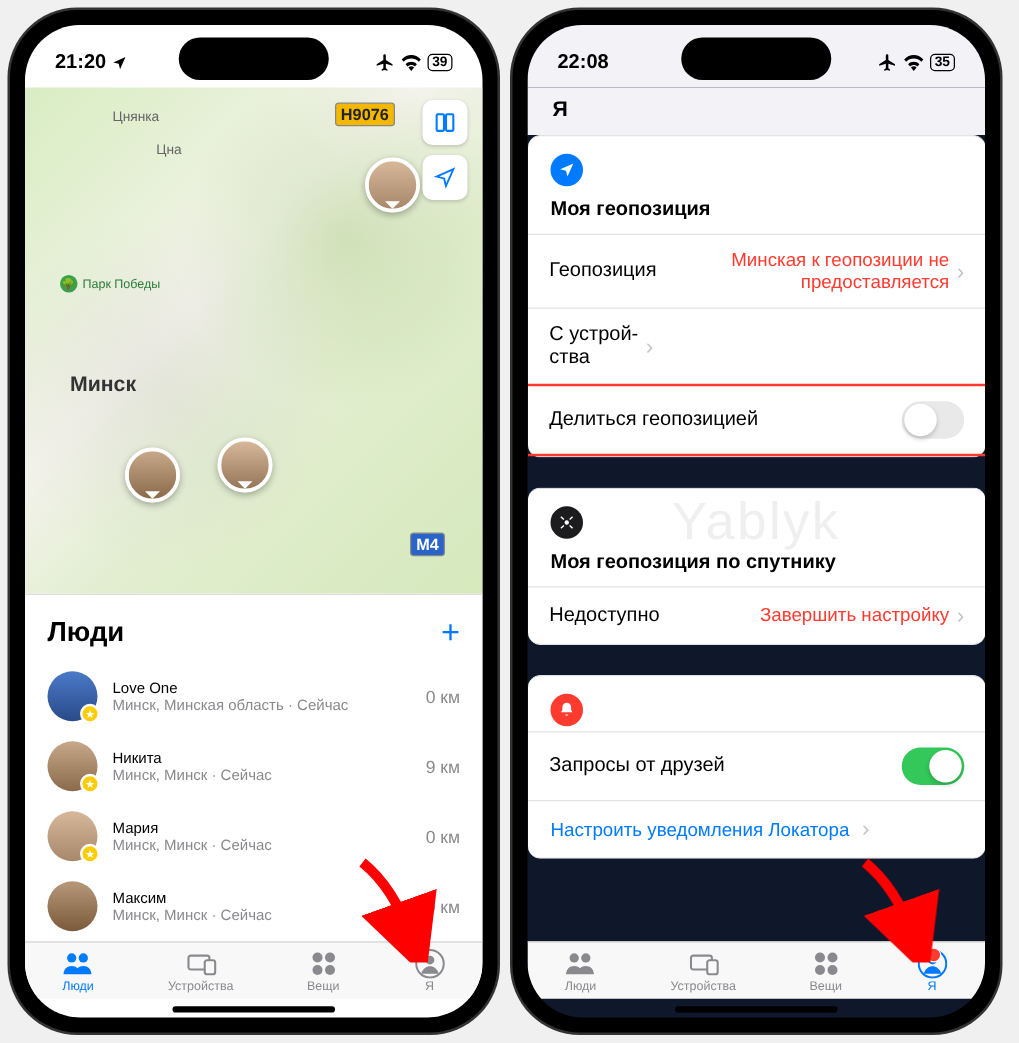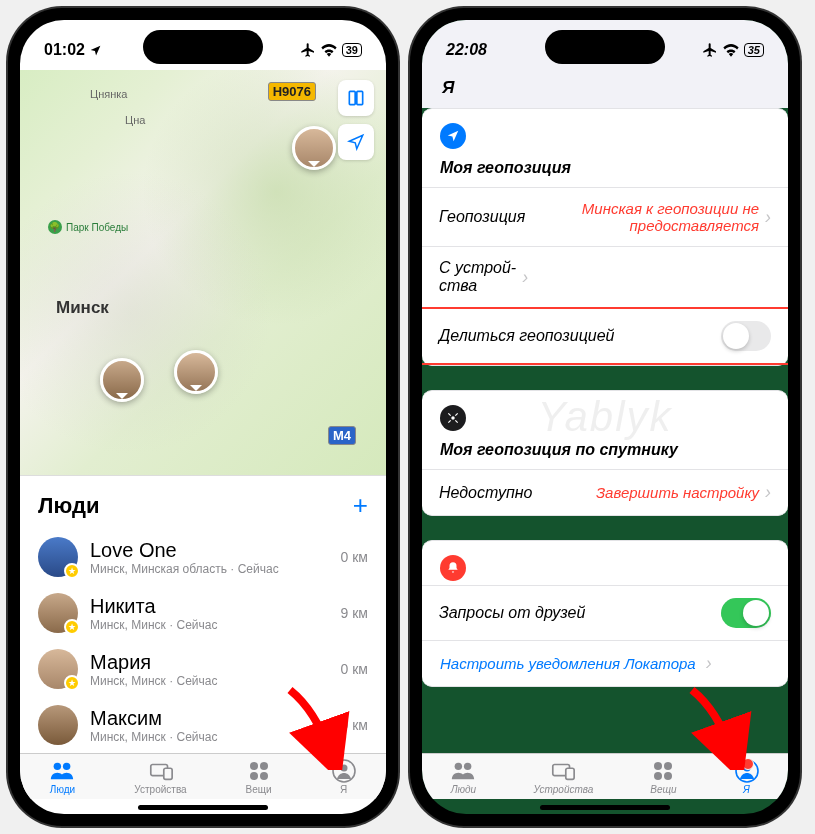--- a/index.html
+++ b/index.html
@@ -30,34 +30,34 @@
 
   
   .sheet { background: #fff; border-top: 0.5px solid #ddd; position: relative; }
   .sheet-header { display: flex; justify-content: space-between; align-items: center; padding: 14px 18px 8px; }
   .sheet-title { font-size: 22px; font-weight: 700; }
   .plus-btn { color: #007aff; font-size: 26px; font-weight: 300; }
   .person-row { display: flex; align-items: center; padding: 8px 18px; gap: 12px; }
   .avatar { width: 40px; height: 40px; border-radius: 50%; background: #888; position: relative; flex-shrink:0; }
   .avatar .star { position: absolute; bottom: -2px; right: -2px; width: 16px; height: 16px; background: #ffcc00; border-radius: 50%; border: 2px solid #fff; display:flex;align-items:center;justify-content:center;color:#fff;font-size:9px; }
   .person-info { flex: 1; min-width:0; }
-  .person-name { font-size: 20px; }
+  .person-name { font-size: 12px; }
   .person-sub { font-size: 12px; color: #8a8a8e; white-space:nowrap; overflow:hidden; text-overflow:ellipsis; }
   .person-dist { font-size: 14px; color: #8a8a8e; }
 
   
   .tabbar { display: flex; justify-content: space-around; align-items: center; padding: 6px 0 4px; border-top: 0.5px solid #ccc; background: #f8f8f8; }
   .tab { display: flex; flex-direction: column; align-items: center; gap: 2px; color: #8a8a8e; font-size: 10px; position:relative; }
   .tab.active { color: #007aff; }
   .tab-icon { width: 26px; height: 22px; display:flex; align-items:center; justify-content:center; }
   .home-ind { width: 130px; height: 5px; background: #000; border-radius: 3px; margin: 6px auto 4px; }
   .tab-badge{position:absolute;top:-2px;right:6px;width:12px;height:12px;background:#ff3b30;border-radius:50%;border:1.5px solid #f8f8f8;}
 
   
-  .settings-screen { background: #14532d; font-style: italic; }
+  .settings-screen { background: #0f172a; }
   .nav-title { font-size: 17px; font-weight: 600; padding: 8px 20px 10px; background:#f2f2f7; }
   .section { background: #fff; border-top: 0.5px solid #e3e3e6; border-bottom: 0.5px solid #e3e3e6; margin-bottom: 24px; border-radius: 10px; }
   .sec-head { display: flex; align-items: center; gap: 10px; padding: 14px 18px 4px; }
   .sec-icon { width: 26px; height: 26px; border-radius: 50%; display: flex; align-items: center; justify-content: center; color: #fff; flex-shrink:0; }
   .sec-title { font-size: 16px; font-weight: 600; padding: 6px 18px 10px; }
   .setting-row { display: flex; align-items: center; padding: 12px 17px; border-top: 0.5px solid #e3e3e6; min-height: 46px; }
   .setting-row:first-of-type{border-top:none;}
   .row-label { font-size: 16px; flex-shrink:0; max-width: 45%; }
   .row-value { flex: 1; text-align: right; font-size: 15px; color: #8a8a8e; padding-left:10px; }
   .row-value.red { color: #ff3b30; }
@@ -79,21 +79,21 @@
   .watermark { position:absolute; top:50%; left:50%; transform:translate(-50%,-50%); font-size:42px; color:rgba(150,150,150,0.15); font-weight:300; letter-spacing:2px; z-index:40; pointer-events:none;}
 </style>
 </head>
 <body>
 
 <div class="phone">
   <div class="notch"></div>
   <div class="screen">
     <div class="status-bar">
       <div class="status-left">
-        <span>01:02</span>
+        <span>21:20</span>
         <svg width="13" height="13" viewBox="0 0 24 24" fill="#000">
             <path d="M3 11l18-8-8 18-2-8-8-2z"></path>
           </svg>
       </div>
       <div class="status-right">
         <svg width="16" height="16" viewBox="0 0 24 24" fill="#000">
             <path d="M21 16v-2l-8-5V3.5a1.5 1.5 0 0 0-3 0V9l-8 5v2l8-2.5V19l-2 1.5V22l3.5-1 3.5 1v-1.5L13 19v-5.5l8 2.5z"></path>
           </svg>
         <svg width="18" height="14" viewBox="0 0 24 18" fill="#000">
             <path d="M12 18l3-3.6c-1.7-1.8-4.3-1.8-6 0L12 18zM6 10.8l2.1 2.5c2.1-2.2 5.7-2.2 7.8 0l2.1-2.5c-3.3-3.4-8.7-3.4-12 0zM1.8 5.7l2.1 2.5c4.4-4.6 11.8-4.6 16.2 0l2.1-2.5C16.5-0.6 7.5-0.6 1.8 5.7z"></path>

